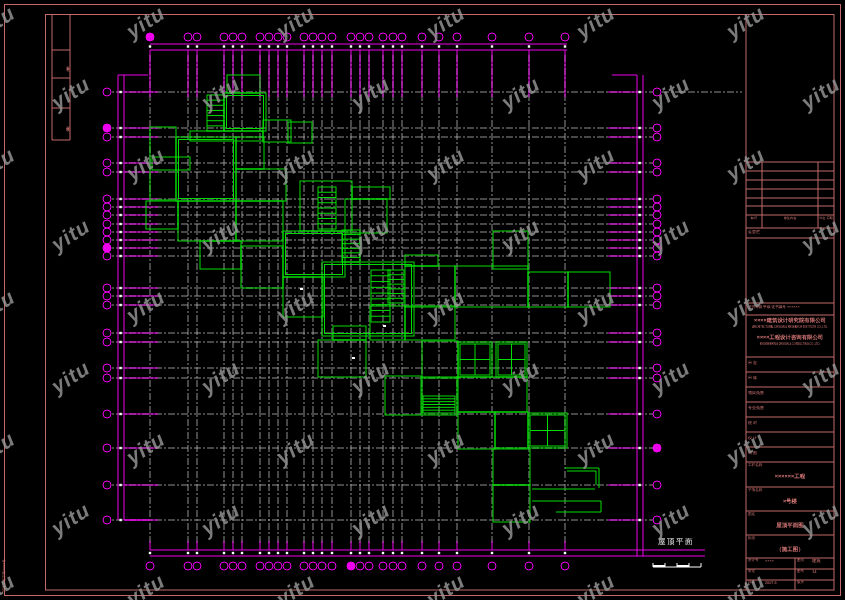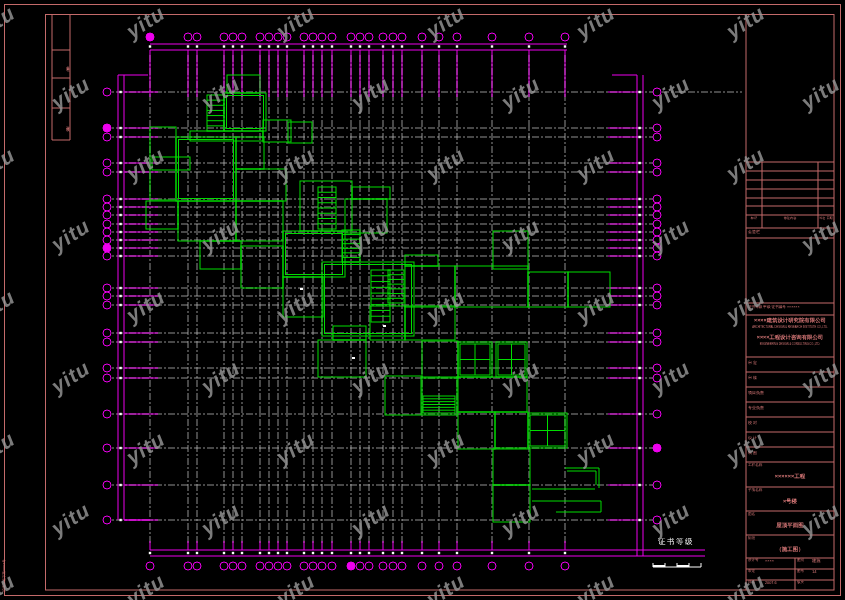--- a/index.html
+++ b/index.html
@@ -529,21 +529,21 @@
       <line x1="746" y1="580" x2="834" y2="580" stroke="#c46a6a" stroke-width="1"></line>
       <line x1="762" y1="162" x2="762" y2="228" stroke="#c46a6a" stroke-width="1"></line>
       <line x1="818" y1="162" x2="818" y2="228" stroke="#c46a6a" stroke-width="1"></line>
       <line x1="795" y1="558" x2="795" y2="590" stroke="#c46a6a" stroke-width="1"></line>
     </svg>
 
   <div class="tb vert" style="left:53px;top:51px;width:16px;height:27px;font-size:3.5px;">会签栏</div>
   <div class="tb vert" style="left:53px;top:109px;width:16px;height:30px;font-size:3.5px;">装订线</div>
   <div class="tb" style="left:3px;top:592px;font-size:3.5px;transform:rotate(-90deg);transform-origin:0 0;">沪建设证字第××××号</div>
 
-  <div class="tb" style="left:658px;top:538px;color:#ffffff;font-size:7.5px;letter-spacing:1.5px;">证书等级</div>
+  <div class="tb" style="left:658px;top:538px;color:#ffffff;font-size:7.5px;letter-spacing:1.5px;">屋顶平面</div>
 
   <div class="tb" style="left:746px;top:217px;width:16px;text-align:center;font-size:3.2px;">标记</div>
   <div class="tb" style="left:762px;top:217px;width:56px;text-align:center;font-size:3.2px;">修改内容</div>
   <div class="tb" style="left:818px;top:217px;width:16px;text-align:center;font-size:3.2px;white-space:normal;">签名 日期</div>
   <div class="tb" style="left:748px;top:230px;font-size:4px;">会签栏</div>
   <div class="tb" style="left:748px;top:306px;font-size:3.6px;">证书等级 甲级  证书编号 ××××××</div>
   <div class="tb" style="left:746px;top:318px;width:88px;text-align:center;font-size:5.4px;font-weight:bold;">××××建筑设计研究院有限公司</div>
   <div class="tb" style="left:746px;top:327px;width:88px;text-align:center;font-size:2.6px;">ARCHITECTURAL DESIGN &amp; RESEARCH INSTITUTE CO.,LTD.</div>
   <div class="tb" style="left:746px;top:335px;width:88px;text-align:center;font-size:5.4px;font-weight:bold;">××××工程设计咨询有限公司</div>
   <div class="tb" style="left:746px;top:344px;width:88px;text-align:center;font-size:2.6px;">ENGINEERING DESIGN &amp; CONSULTING CO.,LTD.</div>

